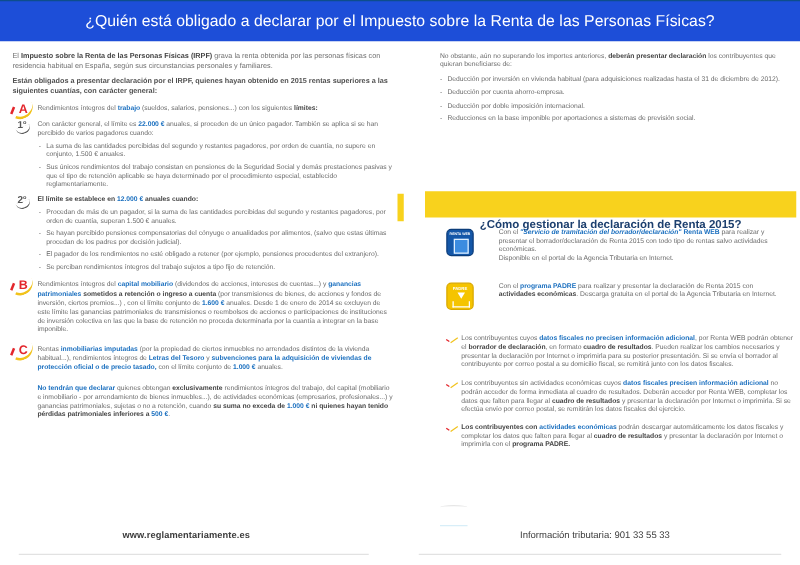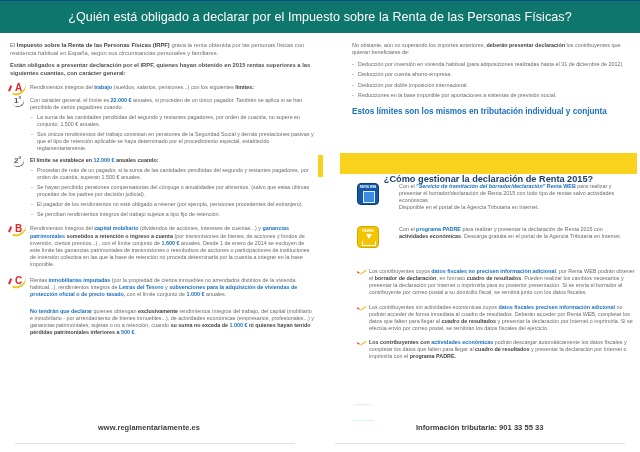--- a/index.html
+++ b/index.html
@@ -2,21 +2,21 @@
 <html><head>
 <meta charset="utf-8">
 <style>
   * { box-sizing: border-box; margin: 0; padding: 0; }
   html, body { width: 640px; height: 452px; background: #ffffff; overflow: hidden; }
   body { font-family: "Liberation Sans", sans-serif; color: #6b6b6b; font-size: 5.4px; line-height: 1.32; position: relative; }
   .b { font-weight: bold; color: #444; }
   .blue { color: #1a6fbf; font-weight: bold; }
   .bi { color: #1a6fbf; font-weight: bold; font-style: italic; }
 
-  .top-banner { position: absolute; left: 0; top: 0; width: 640px; height: 33px; background: #0f766e; display: flex; align-items: center; justify-content: center; border-top: 1px solid #0d4d8c; }
+  .top-banner { position: absolute; left: 0; top: 0; width: 640px; height: 33px; background: #1d4ed8; display: flex; align-items: center; justify-content: center; border-top: 1px solid #0d4d8c; }
   .top-banner h1 { color: #ffffff; font-size: 12.6px; font-weight: normal; letter-spacing: 0.05px; }
 
   .col-left { position: absolute; left: 10px; top: 42px; width: 305px; }
   .col-right { position: absolute; left: 352px; top: 42px; width: 280px; }
 
   .p { margin-bottom: 5px; }
   .intro { font-size: 5.8px; color: #707070; }
   .lead { font-size: 5.8px; font-weight: bold; color: #505050; margin-bottom: 6px; }
 
   .sec { position: relative; padding-left: 20px; margin-bottom: 6px; }
@@ -51,21 +51,21 @@
   .renta-icon { background: #1457a8; border: 1px solid #0c3d7a; }
   .renta-icon .lbl { position: absolute; left: 0; top: 2px; width: 100%; text-align: center; color: #fff; font-size: 2.8px; font-weight: bold; }
   .renta-icon .inner { position: absolute; left: 5px; top: 7px; width: 12px; height: 12px; background: #3c8ce0; border: 1px solid #dfefff; }
   .padre-icon { background: #f5c400; border: 1px solid #d9a800; }
   .padre-icon .lbl { position: absolute; left: 0; top: 2px; width: 100%; text-align: center; color: #fff; font-size: 3.4px; font-weight: bold; }
   .padre-icon .arrow { position: absolute; left: 8px; top: 7px; width: 0; height: 0; border-left: 3.5px solid transparent; border-right: 3.5px solid transparent; border-top: 5px solid #fff; }
   .padre-icon .tray { position: absolute; left: 4px; top: 14px; width: 14px; height: 5px; border: 1.5px solid #fff; border-top: none; }
   .app-text { margin-left: 20px; font-size: 5.4px; }
 
   .footer-url { position: absolute; left: 98px; top: 423px; font-size: 7.4px; color: #3c3c3c; font-weight: bold; letter-spacing: 0.1px; }
-  .footer-phone { position: absolute; left: 416px; top: 423px; font-size: 7.6px; color: #3c3c3c; font-weight: bold; }
+  .footer-phone { position: absolute; left: 416px; top: 423px; font-size: 7.6px; color: #3c3c3c; font-weight: normal; }
   .footer-line { position: absolute; left: 15px; top: 443px; width: 280px; height: 1px; background: #e2e2e2; }
   .footer-line2 { position: absolute; left: 335px; top: 443px; width: 290px; height: 1px; background: #e2e2e2; }
   .faint-arc1 { position: absolute; left: 352px; top: 404px; width: 22px; height: 4px; border-top: 1px solid #e6e6e6; border-radius: 50%; }
   .faint-arc2 { position: absolute; left: 352px; top: 420px; width: 22px; height: 3px; border-top: 1px solid #d8eef8; }
   .yellow-edge { position: absolute; left: 318px; top: 155px; width: 5px; height: 22px; background: #f8d21d; }
 </style>
 </head>
 <body>
 
 <div class="top-banner">
@@ -133,21 +133,20 @@
 <div class="footer-line"></div>
 
 <div class="col-right">
   <div class="p">
     <span>No obstante, aún no superando los importes anteriores, </span><span class="b">deberán presentar declaración</span><span> los contribuyentes que quieran beneficiarse de:</span>
   </div>
   <div class="rdash">Deducción por inversión en vivienda habitual (para adquisiciones realizadas hasta el 31 de diciembre de 2012).</div>
   <div class="rdash">Deducción por cuenta ahorro-empresa.</div>
   <div class="rdash">Deducción por doble imposición internacional.</div>
   <div class="rdash">Reducciones en la base imponible por aportaciones a sistemas de previsión social.</div>
-  <div class="limits-note">Estos límites son los mismos en tributación individual y conjunta</div>
 </div>
 
 <div class="yellow-banner">
   <h2>¿Cómo gestionar la declaración de Renta 2015?</h2>
 </div>
 
 <div class="app-row" style="top:183px">
   <div class="app-icon renta-icon">
     <span class="lbl">RENTA WEB</span>
       <span class="inner"></span>

